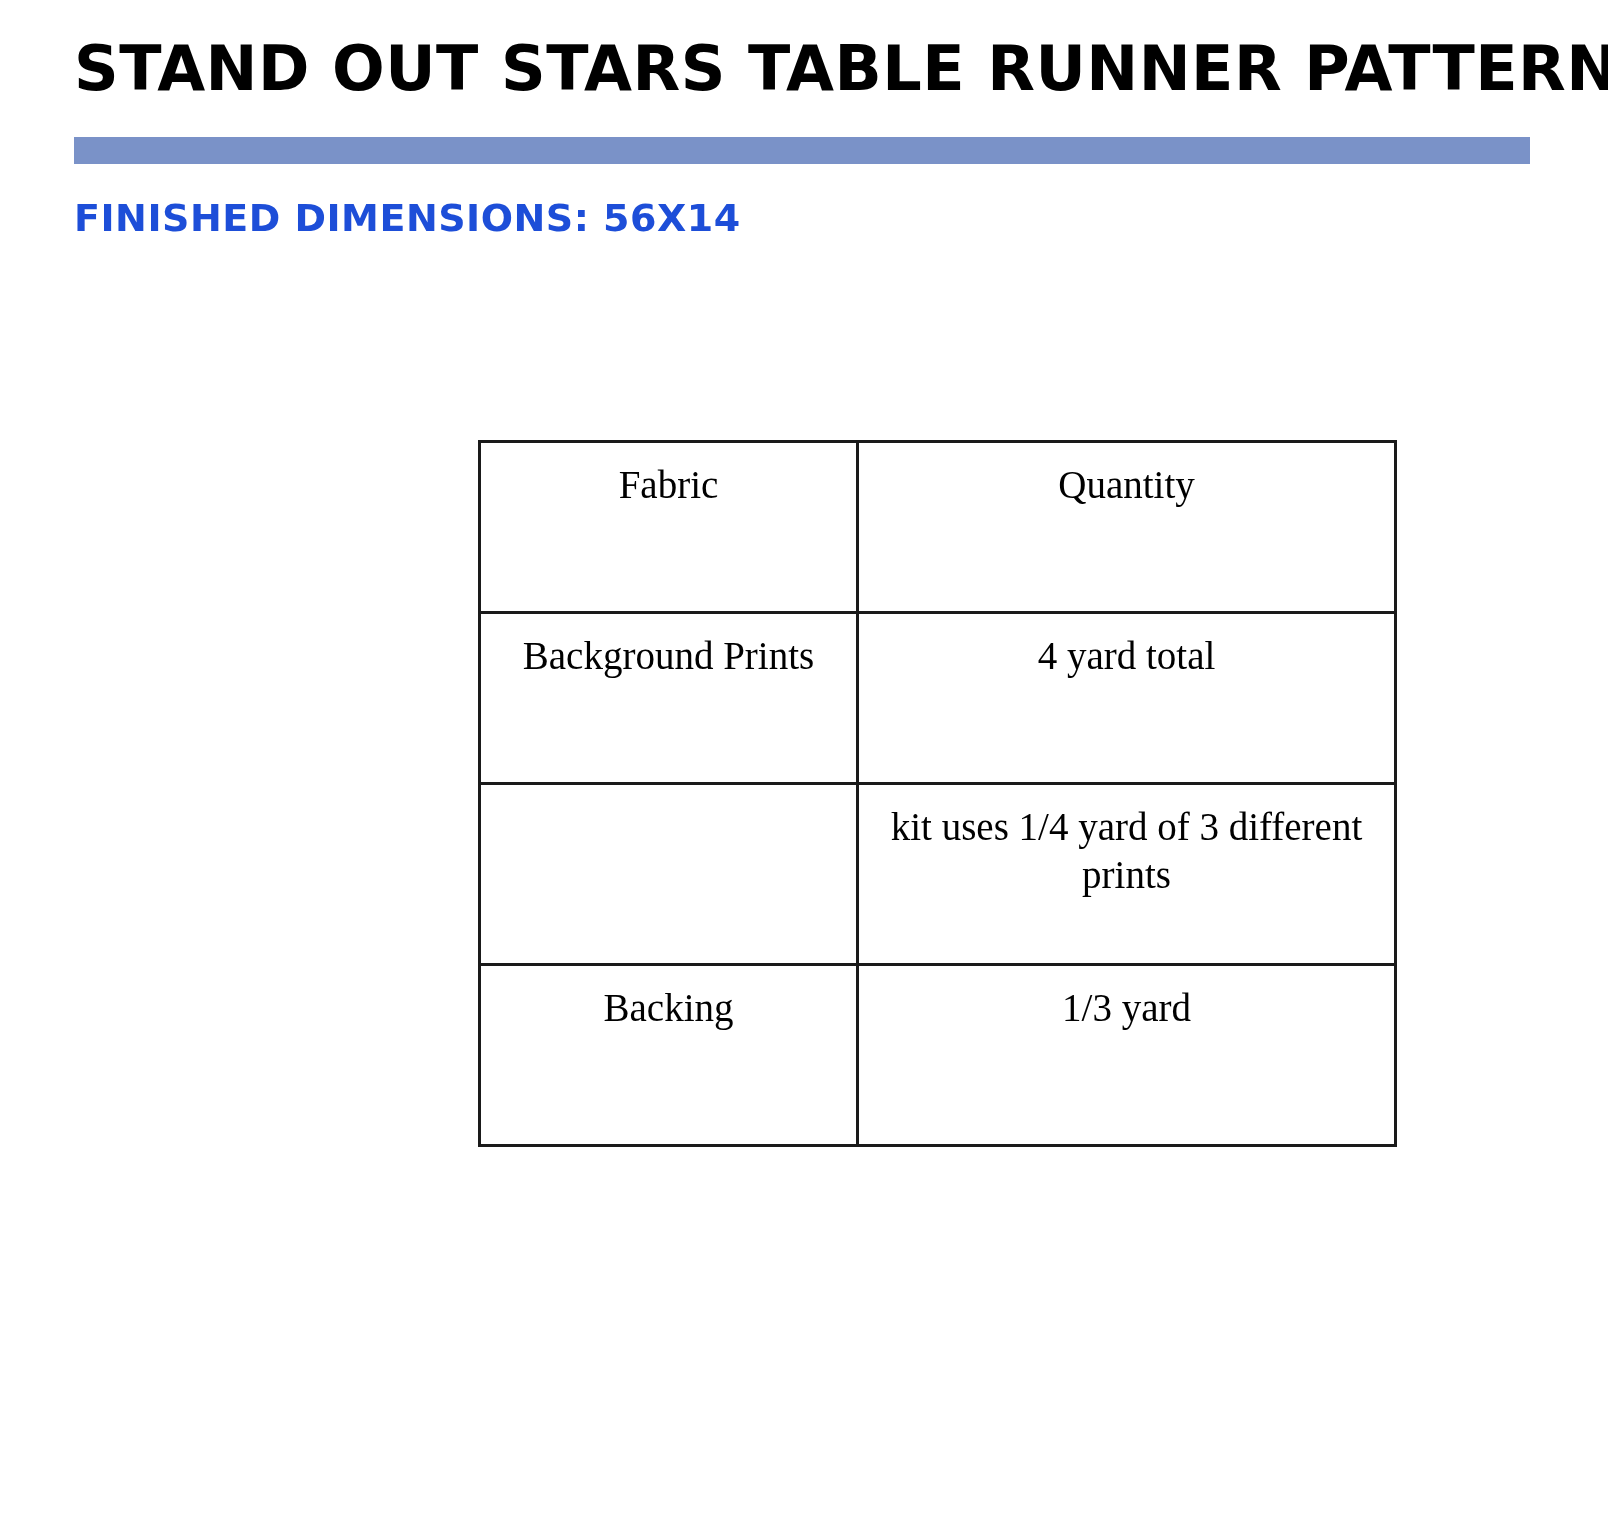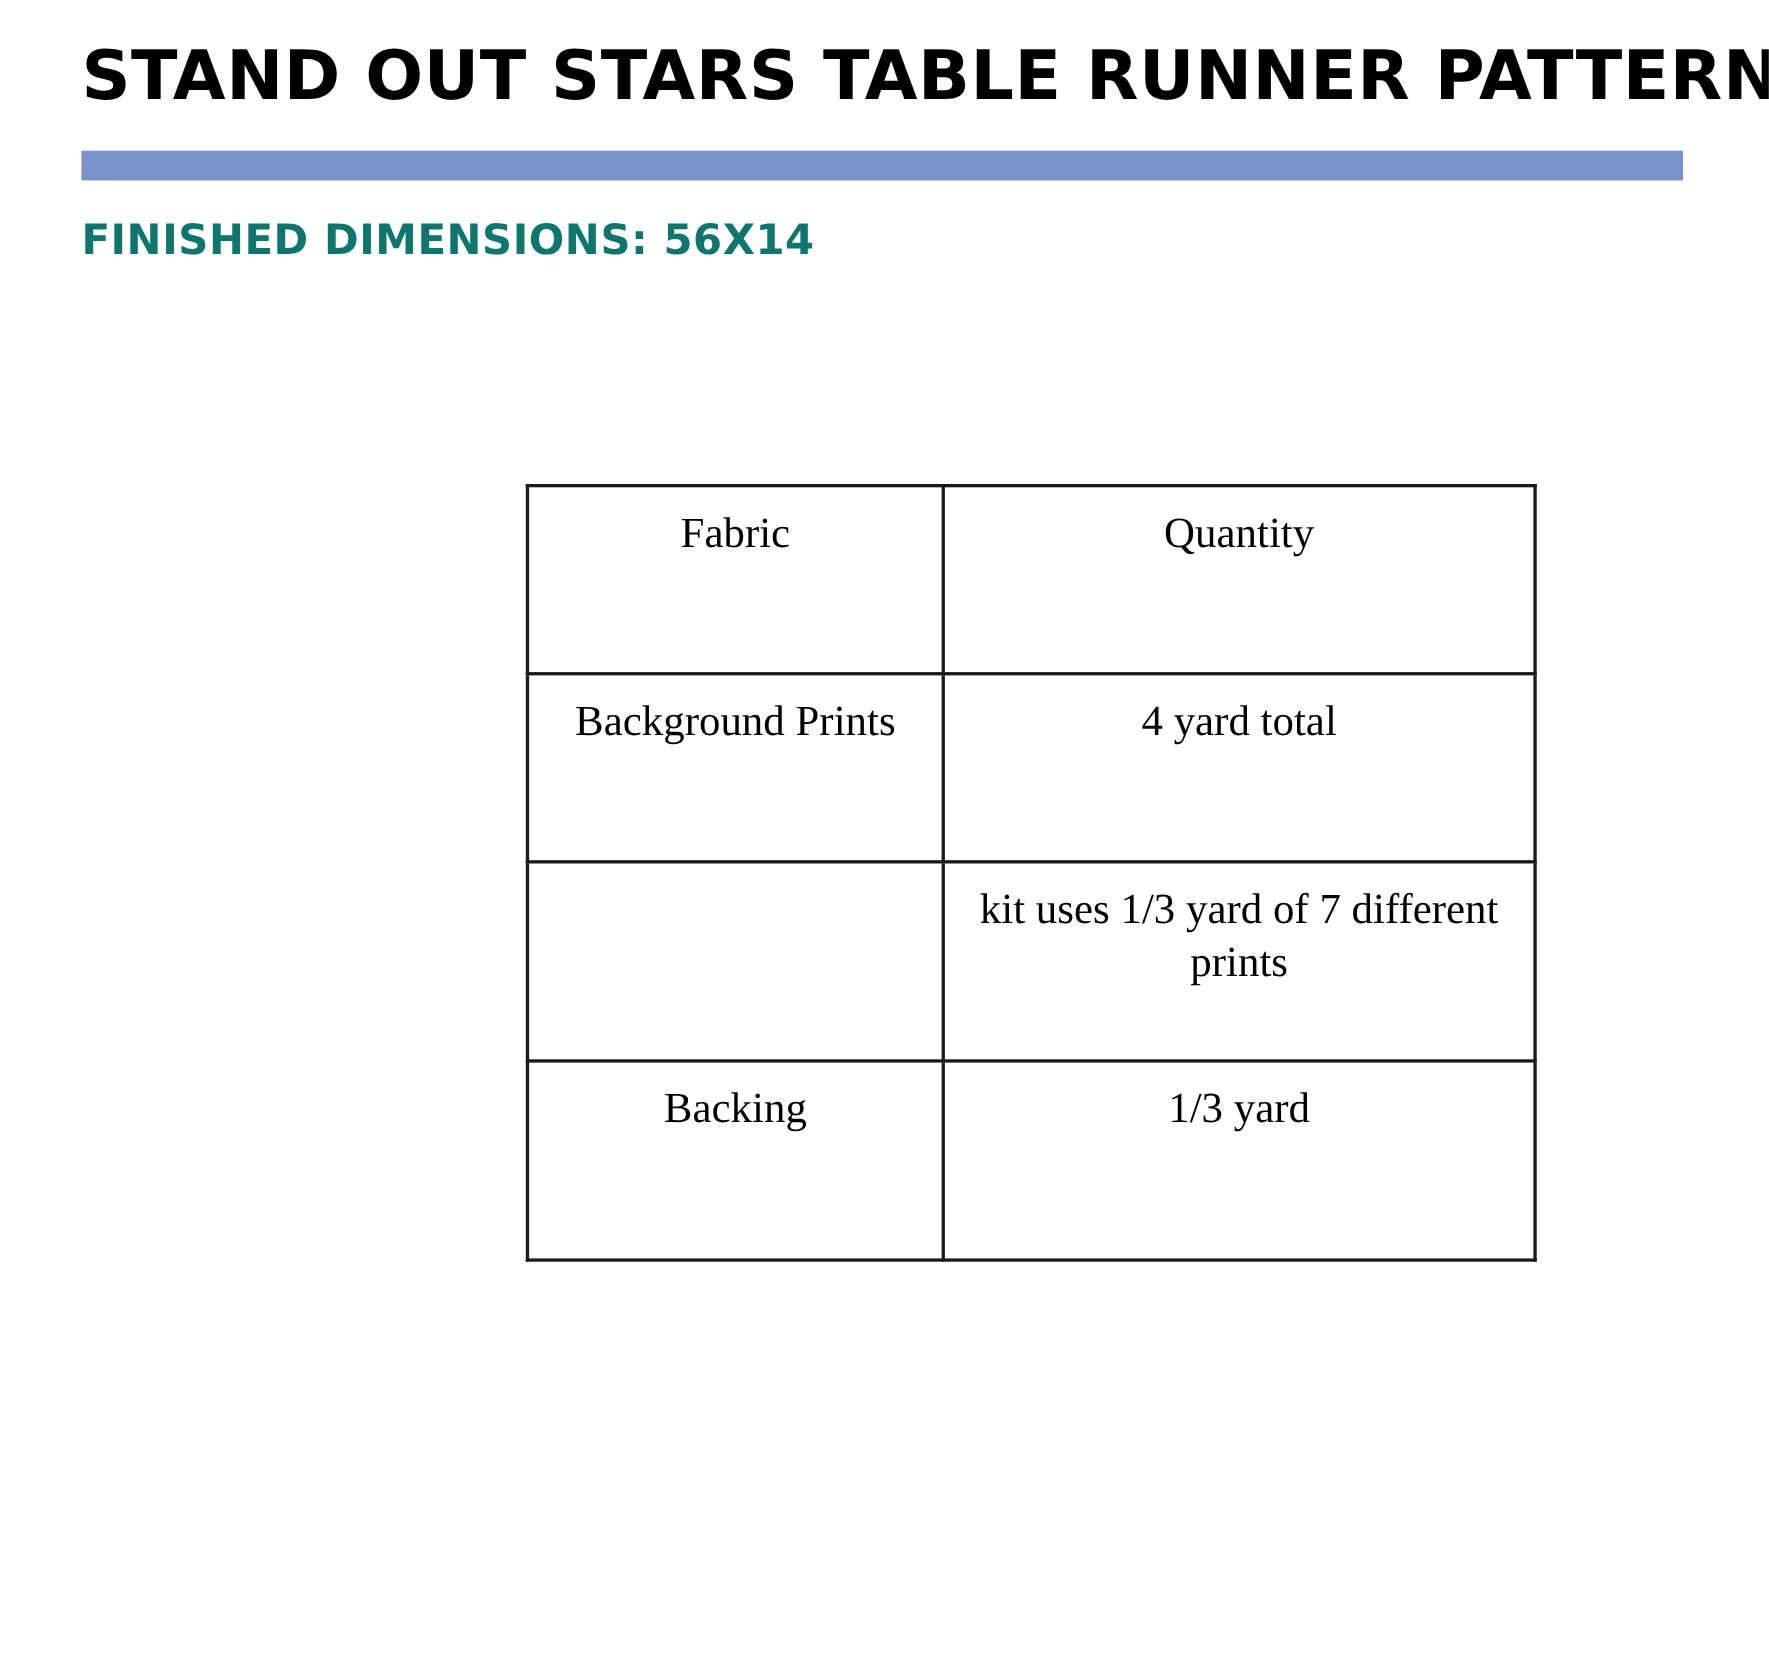--- a/index.html
+++ b/index.html
@@ -45,21 +45,21 @@
   }
 
   .subtitle {
     position: absolute;
     left: 74px;
     top: 196px;
     font-family: "DejaVu Sans", sans-serif;
     font-weight: bold;
     font-size: 38px;
     letter-spacing: 0.5px;
-    color: #0f766e;
+    color: #1d4ed8;
     white-space: nowrap;
   }
 
   
   .fabric-table {
     position: absolute;
     left: 478px;
     top: 440px;
     width: 870px;
     border-collapse: collapse;
@@ -115,21 +115,21 @@
         <td class="col-b">
           <span class="cell-text">4 yard total</span>
         </td>
       </tr>
 
       <tr class="row-kit">
         <td class="col-a">
           <span class="cell-text"></span>
         </td>
         <td class="col-b">
-          <span class="cell-text">kit uses 1/3 yard of 7 different prints</span>
+          <span class="cell-text">kit uses 1/4 yard of 3 different prints</span>
         </td>
       </tr>
 
 
       <tr class="row-bind">
         <td class="col-a">
           <span class="cell-text">Backing</span>
         </td>
         <td class="col-b">
           <span class="cell-text">1/3 yard</span>

